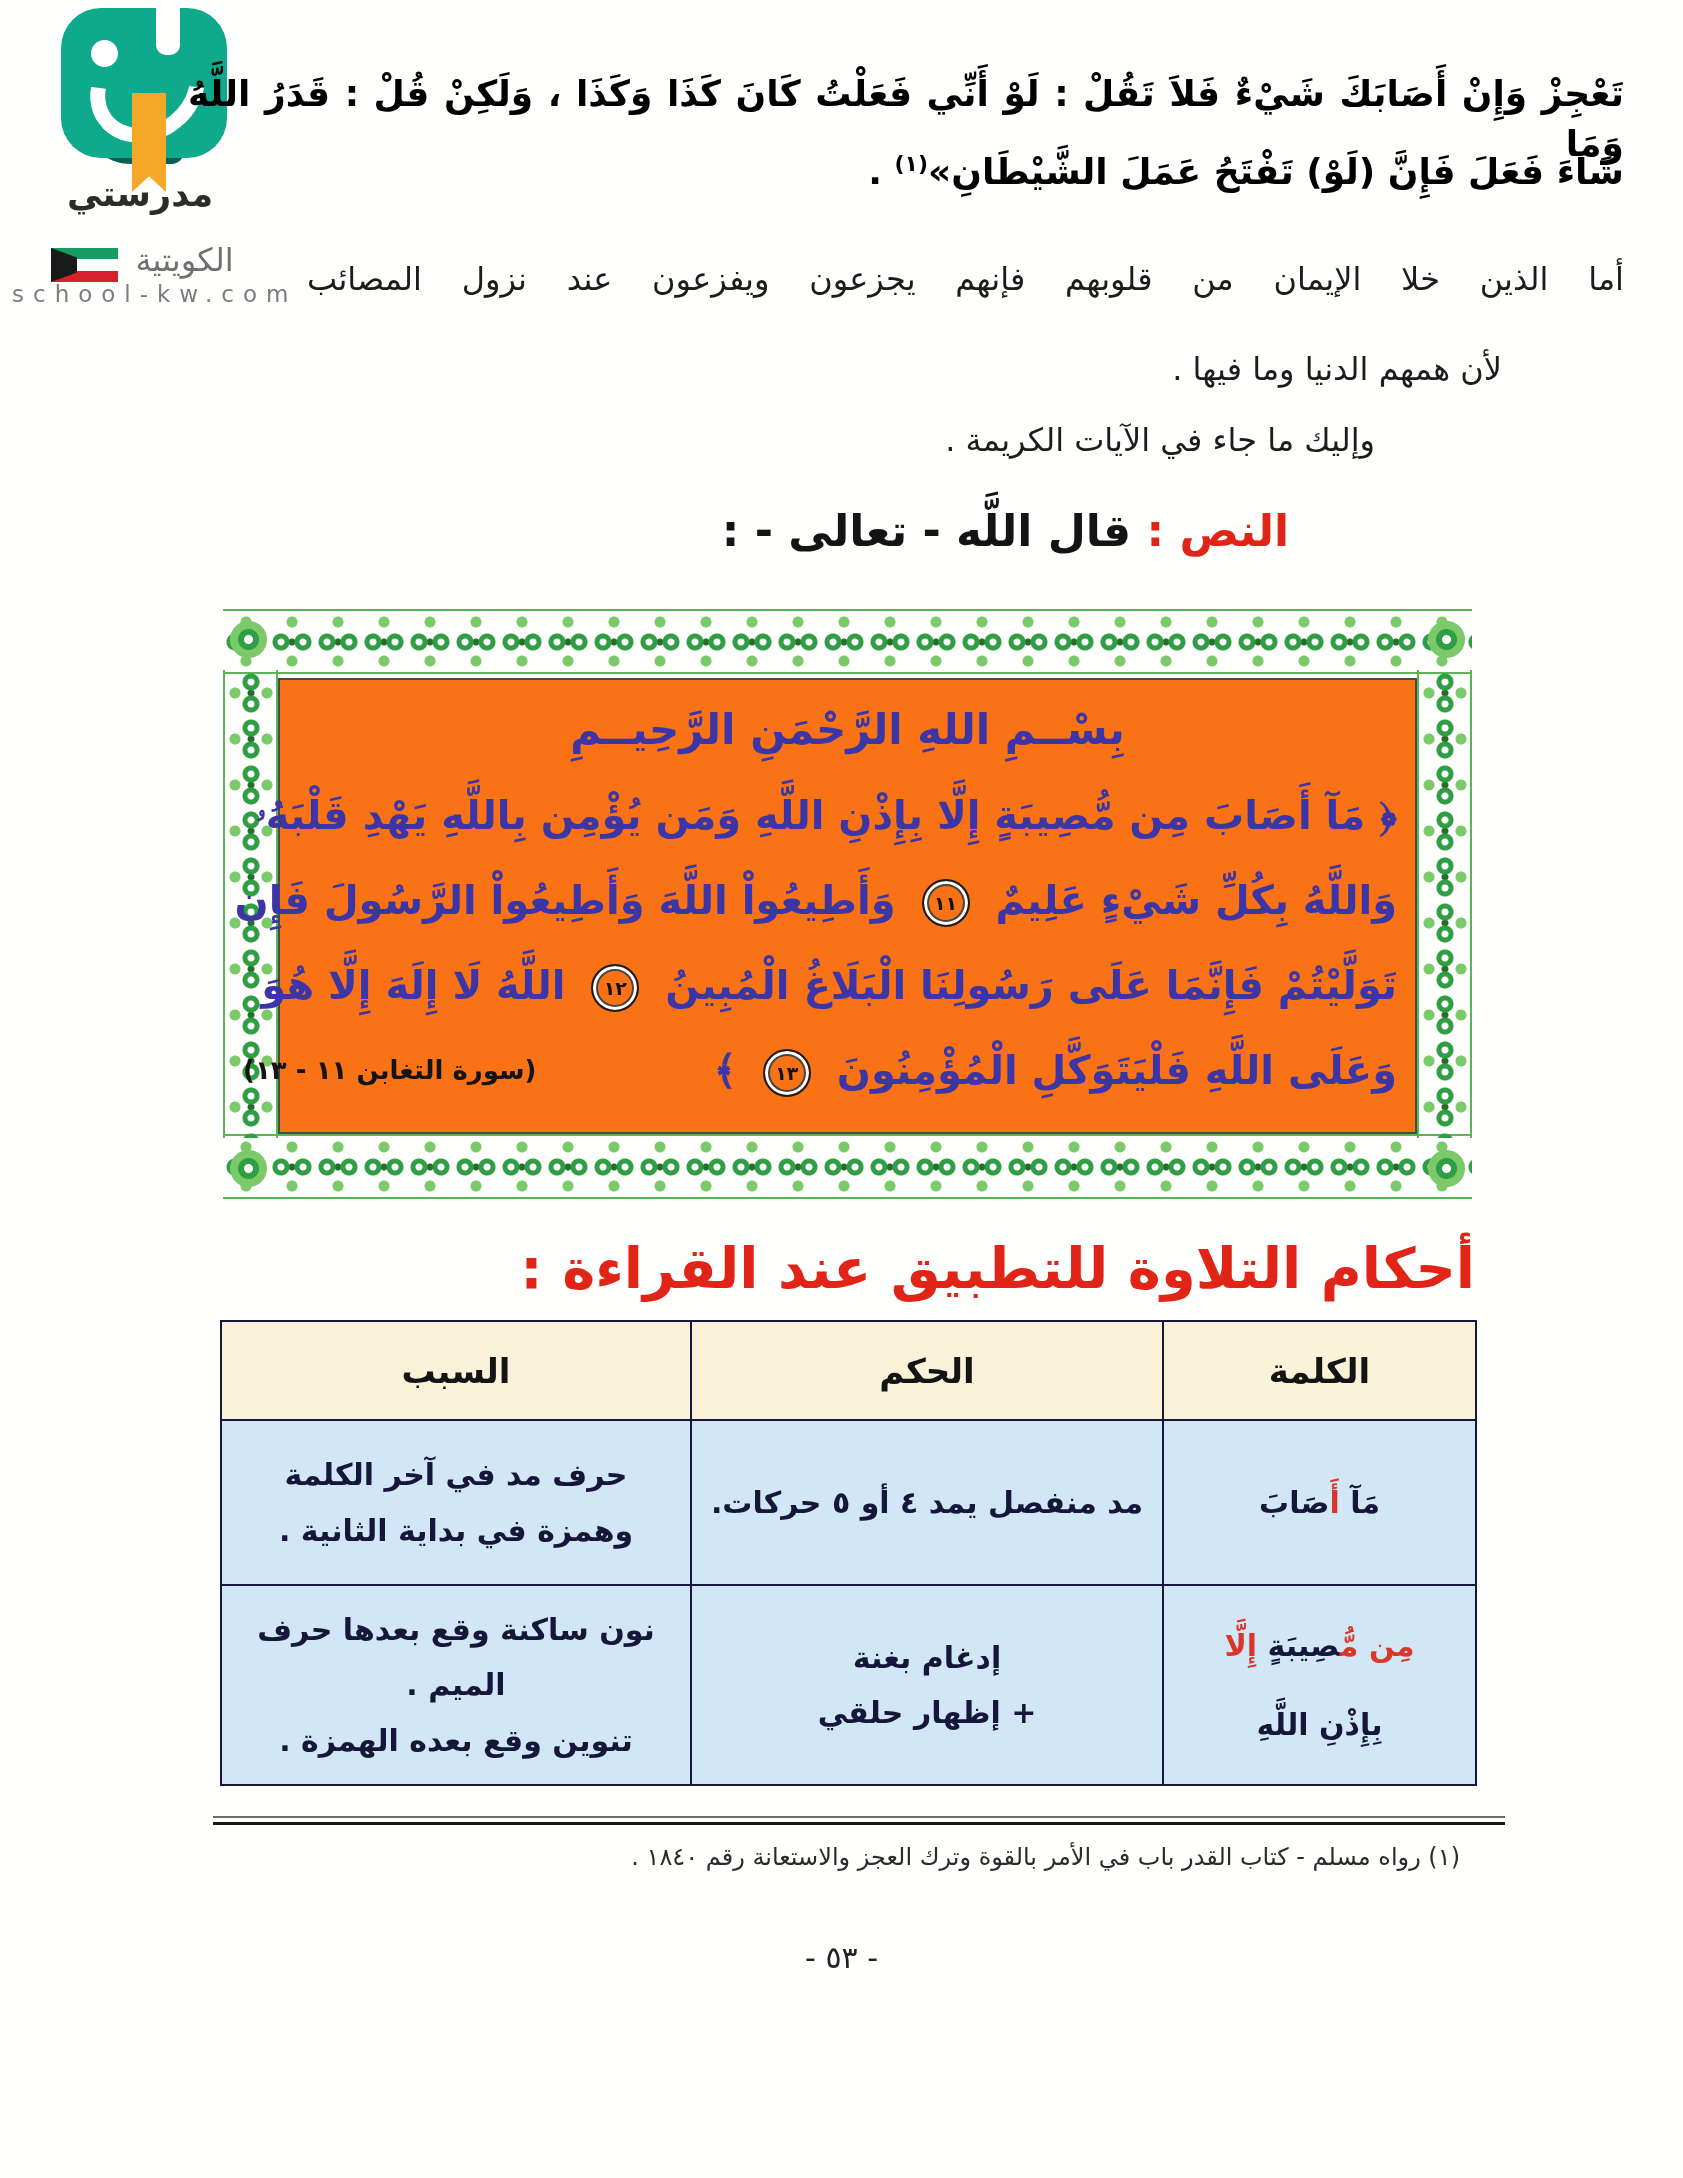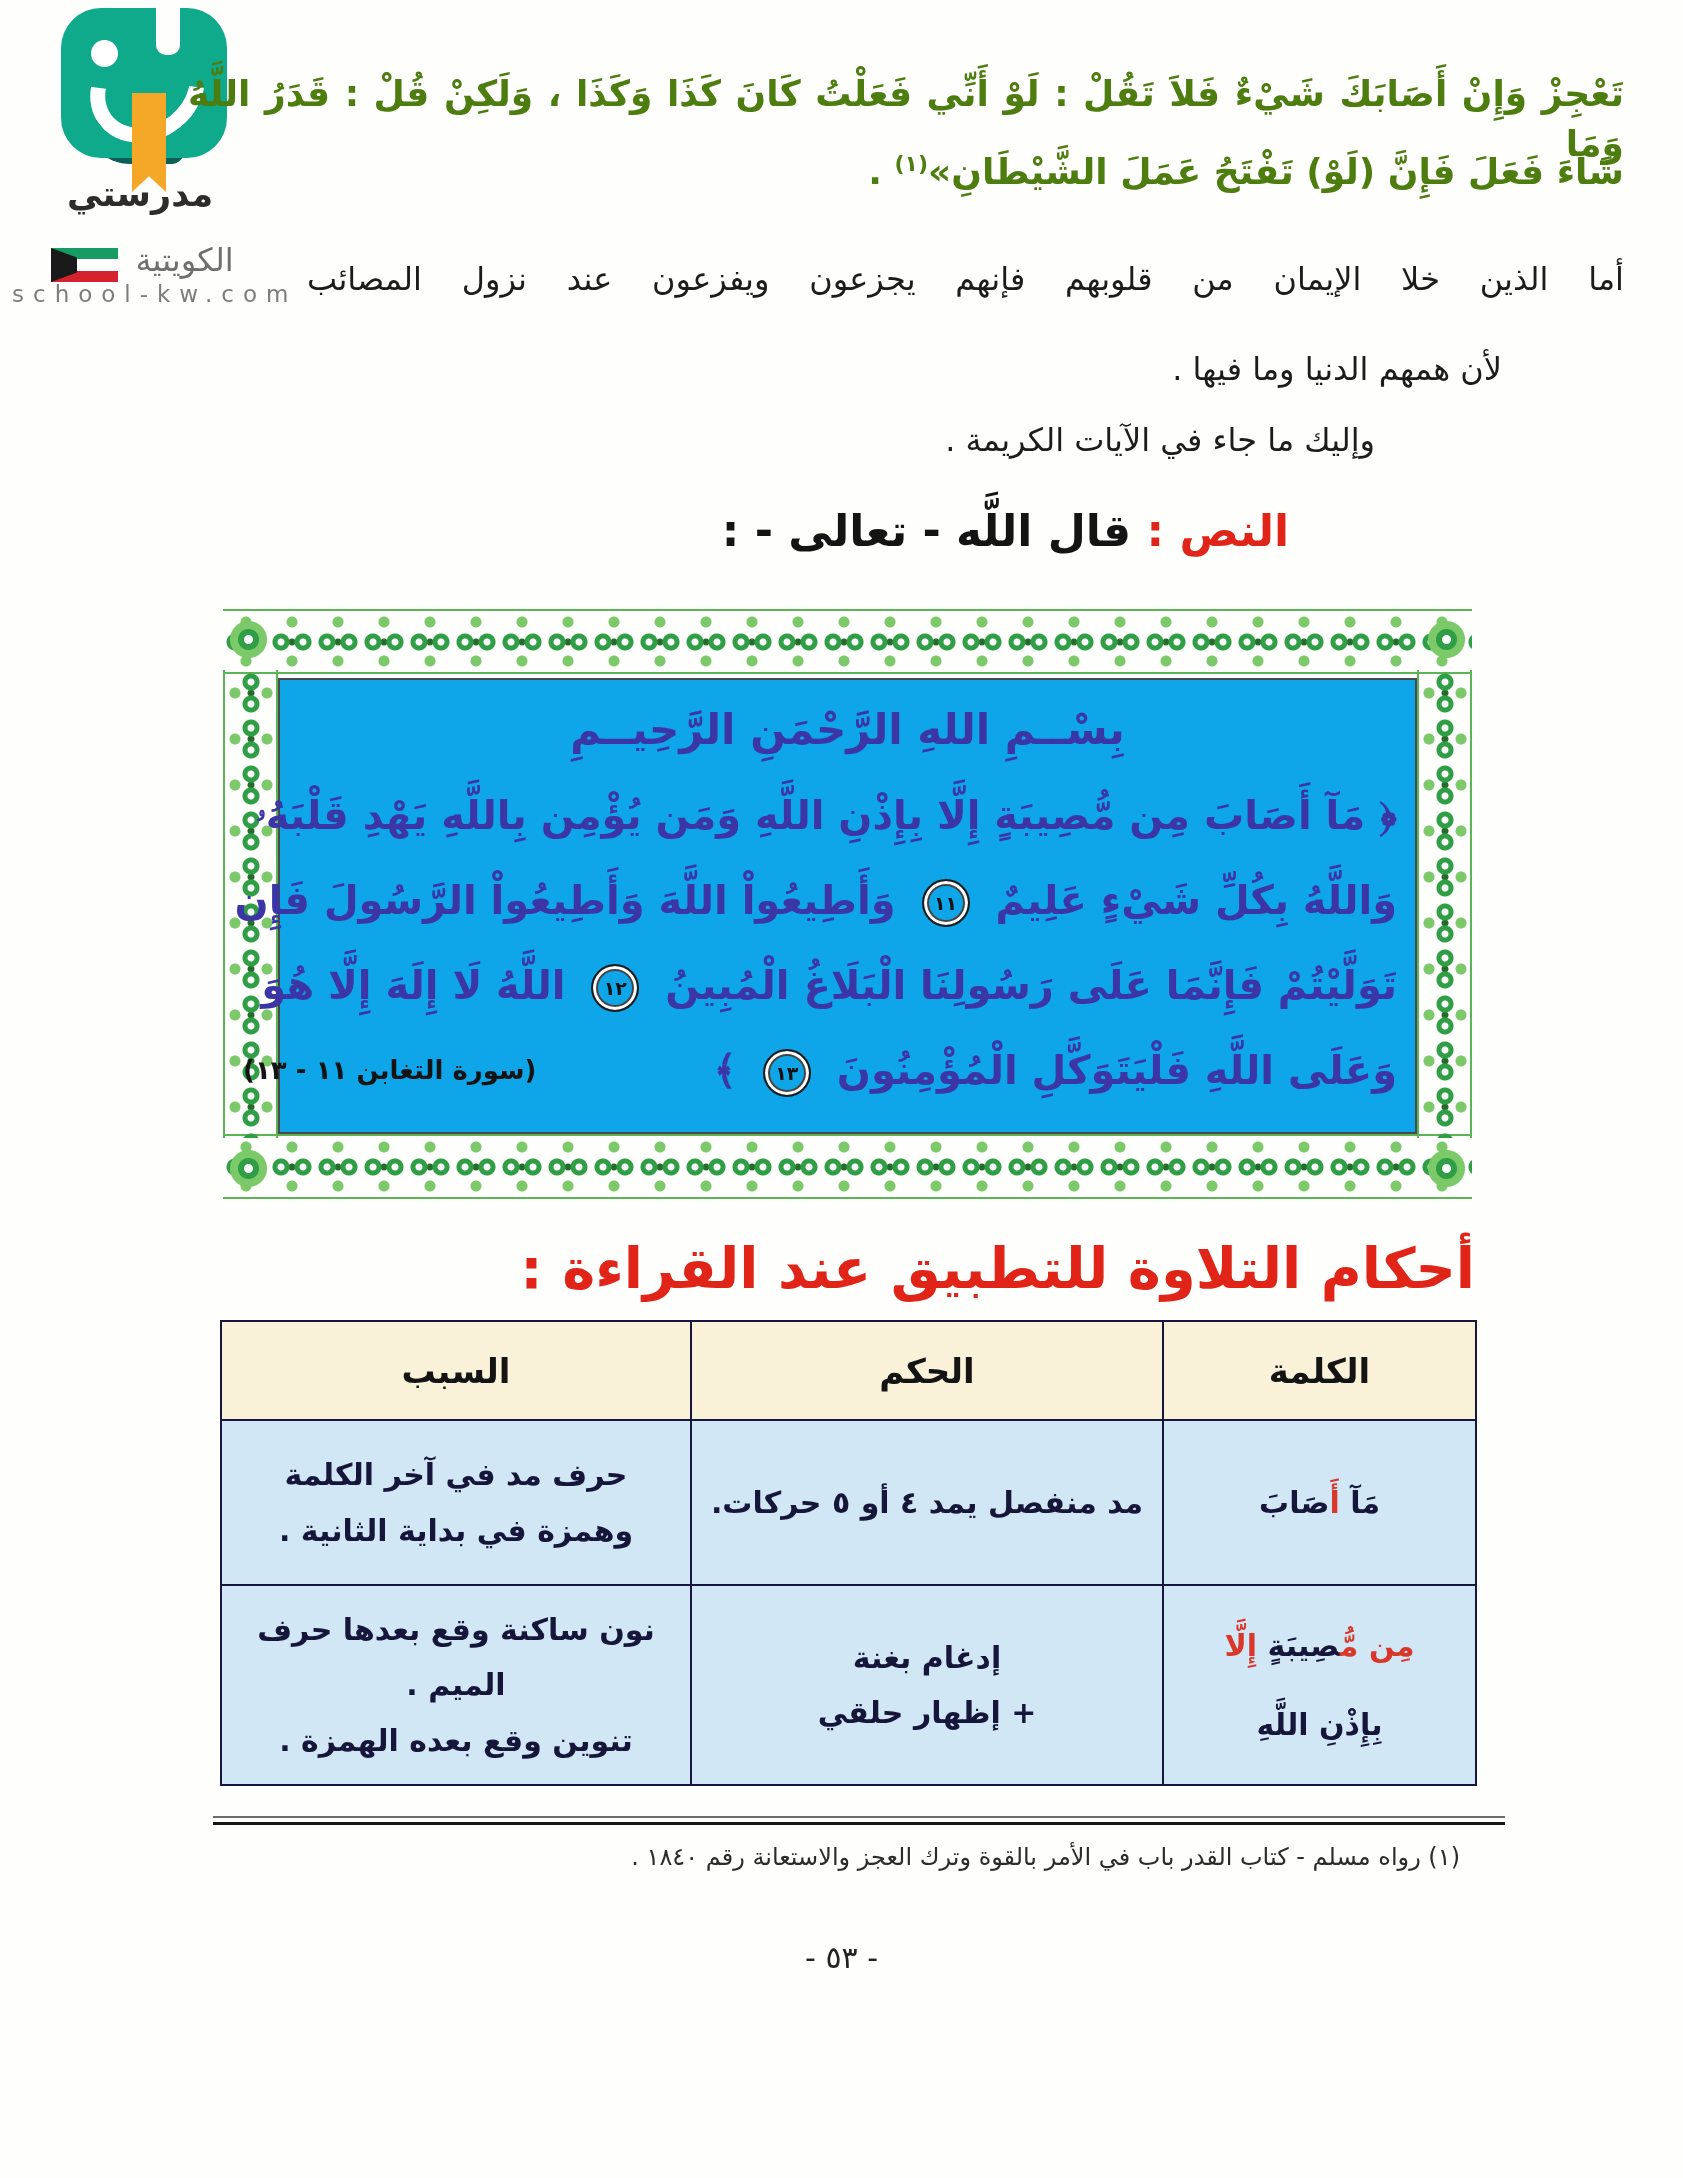--- a/index.html
+++ b/index.html
@@ -28,21 +28,21 @@
   .flag{position:absolute; left:51px; top:248px; width:67px; height:34px;
     background:linear-gradient(#169b62 0 33.4%, #ffffff 33.4% 66.7%, #d6212e 66.7% 100%);}
   .flag .trap{position:absolute; left:0; top:0; width:26px; height:34px; background:#191919;
     clip-path:polygon(0 0,100% 28%,100% 72%,0 100%);}
   .logo-sub{position:absolute; left:125px; top:241px; width:119px; text-align:center;
     font-size:32px; color:#6f6f6f; direction:rtl;}
   .logo-url{position:absolute; left:12px; top:281px; font-size:23px; color:#7c7c7c;
     letter-spacing:9px; white-space:nowrap;}
   
   .ar{direction:rtl; unicode-bidi:embed;}
-  .hadith{position:absolute; color:#4d7c0f; font-size:36px; font-weight:600; line-height:1.4;}
+  .hadith{position:absolute; color:#000000; font-size:36px; font-weight:600; line-height:1.4;}
   .hadith.l1{right:59px; top:69px; width:1436px; text-align:justify; text-align-last:justify;}
   .hadith.l2{right:59px; top:147px; text-align:right;}
   .hadith sup{font-size:22px;}
   .body-line{position:absolute; color:#1c1c1c; font-size:32px; line-height:1.4;}
   .body-line.p1{right:59px; top:257px; width:1317px; text-align:justify; text-align-last:justify;}
   .body-line.p2{right:181px; top:335px; text-align:right;margin-top:12px;}
   .body-line.p3{right:308px; top:418px; text-align:right;}
   .nass{position:absolute; right:394px; top:505px; font-size:44px; font-weight:bold; text-align:right;}
   .nass .red{color:#e02518;}
   .nass .blk{color:#141414;}
@@ -69,21 +69,21 @@
     background-size:51px 46px;
     border-left:2px solid #5ab556; border-right:2px solid #5ab556;}
   .orn-v.left{left:0;} .orn-v.right{right:0;}
   .orn-corner{position:absolute; width:51px; height:61px;
     background:
       radial-gradient(circle at 50% 50%, #fff 4px, #2f9e44 5px 10px, rgba(0,0,0,0) 11px),
       radial-gradient(circle at 50% 50%, #7cc96a 18px, rgba(0,0,0,0) 19px);}
   .orn-corner.tl{left:0;top:0;} .orn-corner.tr{right:0;top:0;}
   .orn-corner.bl{left:0;bottom:0;} .orn-corner.br{right:0;bottom:0;}
   .frame-inner{position:absolute; left:55px; right:55px; top:69px; bottom:65px;
-    background:#0ea5e9; border:2px solid #4a4a4a; padding:6px 18px; box-sizing:border-box;}
+    background:#f97316; border:2px solid #4a4a4a; padding:6px 18px; box-sizing:border-box;}
   .basmala{text-align:center; color:#3c35a6; font-size:42px; font-weight:bold;
     direction:rtl; line-height:87px;}
   .qline{direction:rtl; color:#3c35a6; font-size:40px; font-weight:bold; line-height:85px;
     text-align:justify; text-align-last:justify; white-space:nowrap;}
   .qlast-row{direction:rtl; display:flex; justify-content:space-between; align-items:center;
     line-height:79px;}
   .qline.last{text-align:right; text-align-last:right; padding-left:0; margin-left:149px;}
   .vbadge{display:inline-flex; align-items:center; justify-content:center;
     width:44px; height:44px; border:2px solid #1c1c1c; border-radius:50%;
     box-shadow:inset 0 0 0 3px #fffefb, inset 0 0 0 5px #444;

